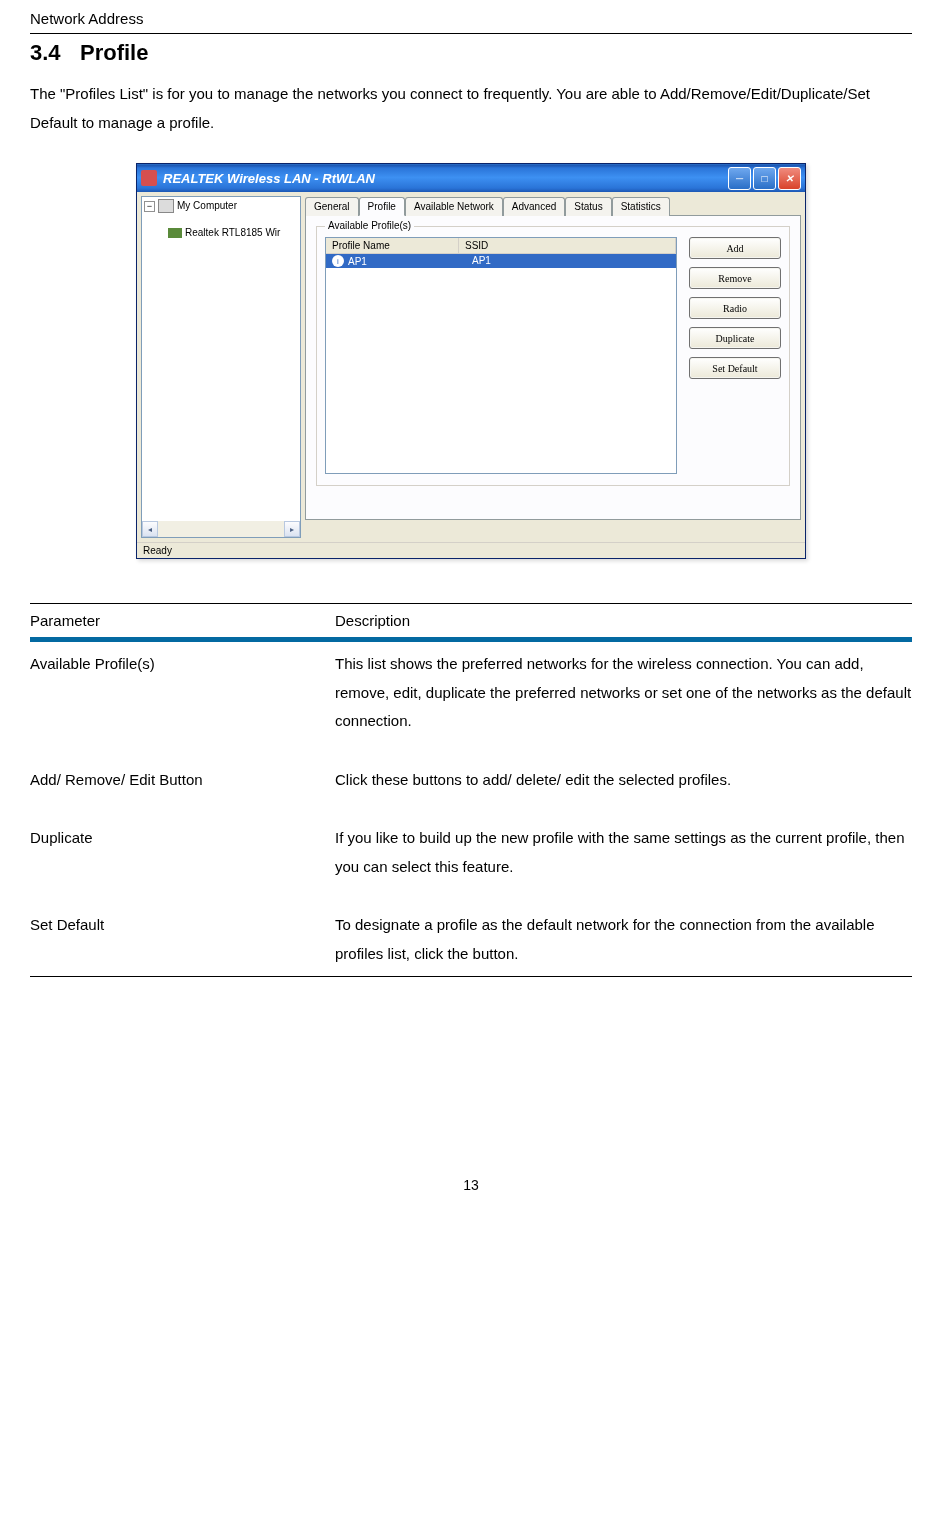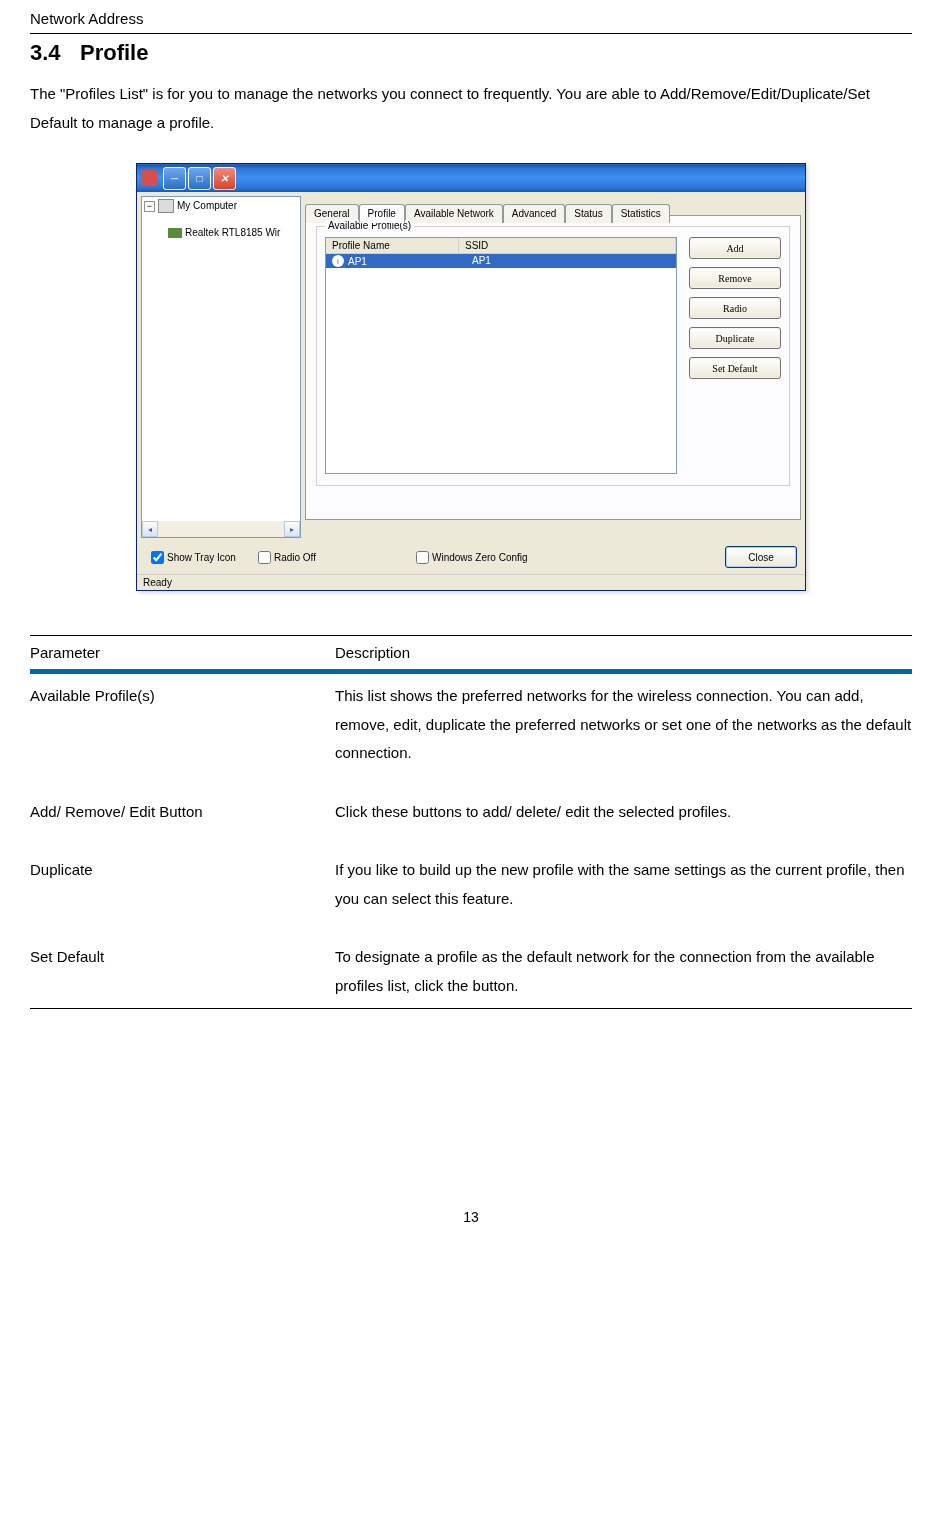--- a/index.html
+++ b/index.html
@@ -157,21 +157,21 @@
     .tree-scrollbar-h .track { flex: 1; background: #f1efe3; }
     .win-tabs-area { flex: 1; }
     .tabs-strip { display: flex; }
     .tab {
       padding: 3px 8px 3px 8px;
       border: 1px solid #919b9c;
       border-bottom: none;
       background: #f4f3ee;
       margin-right: 0px;
       position: relative;
-      top: 8px;
+      top: 1px;
       border-radius: 3px 3px 0 0;
       font-size: 10px;
     }
     .tab.active {
       background: #fcfcfe;
       z-index: 2;
       border-bottom: 1px solid #fcfcfe;
     }
     .tab-panel {
       border: 1px solid #919b9c;
@@ -305,20 +305,21 @@
 <h2 class="section-heading">
   <span class="num">3.4</span><span>Profile</span>
 </h2>
 
 <p class="intro">The "Profiles List" is for you to manage the networks you connect to frequently. You are able to Add/Remove/Edit/Duplicate/Set Default to manage a profile.</p>
 
 <div class="screenshot-wrap">
   <div class="win-window">
     <div class="win-titlebar">
       <div class="win-title-icon"></div>
+      <div class="win-title-text">REALTEK Wireless LAN - RtWLAN</div>
       <div class="win-btns">
         <div class="win-btn">─</div>
         <div class="win-btn">□</div>
         <div class="win-btn close-btn">✕</div>
       </div>
     </div>
     <div class="win-body">
       <div class="win-tree">
         <div class="tree-content">
           <div class="tree-row1">
@@ -368,32 +369,20 @@
                 <button class="xp-btn">Remove</button>
                 <button class="xp-btn">Radio</button>
                 <button class="xp-btn">Duplicate</button>
                 <button class="xp-btn">Set Default</button>
               </div>
             </div>
           </div>
         </div>
       </div>
     </div>
-    <div class="win-bottom-row">
-      <input type="checkbox" class="chk" checked="" style="">
-      <span>Show Tray Icon</span>
-      <span class="gap1"></span>
-      <input type="checkbox" class="chk" style="">
-      <span>Radio Off</span>
-      <span class="gap2"></span>
-      <input type="checkbox" class="chk" style="">
-      <span>Windows Zero Config</span>
-      <span class="spacer"></span>
-      <button class="xp-btn-close">Close</button>
-    </div>
     <div class="win-statusbar">
       <span>Ready</span>
     </div>
   </div>
 </div>
 
 <table class="param-table">
   <thead>
     <tr>
       <th class="c-param">Parameter</th>

